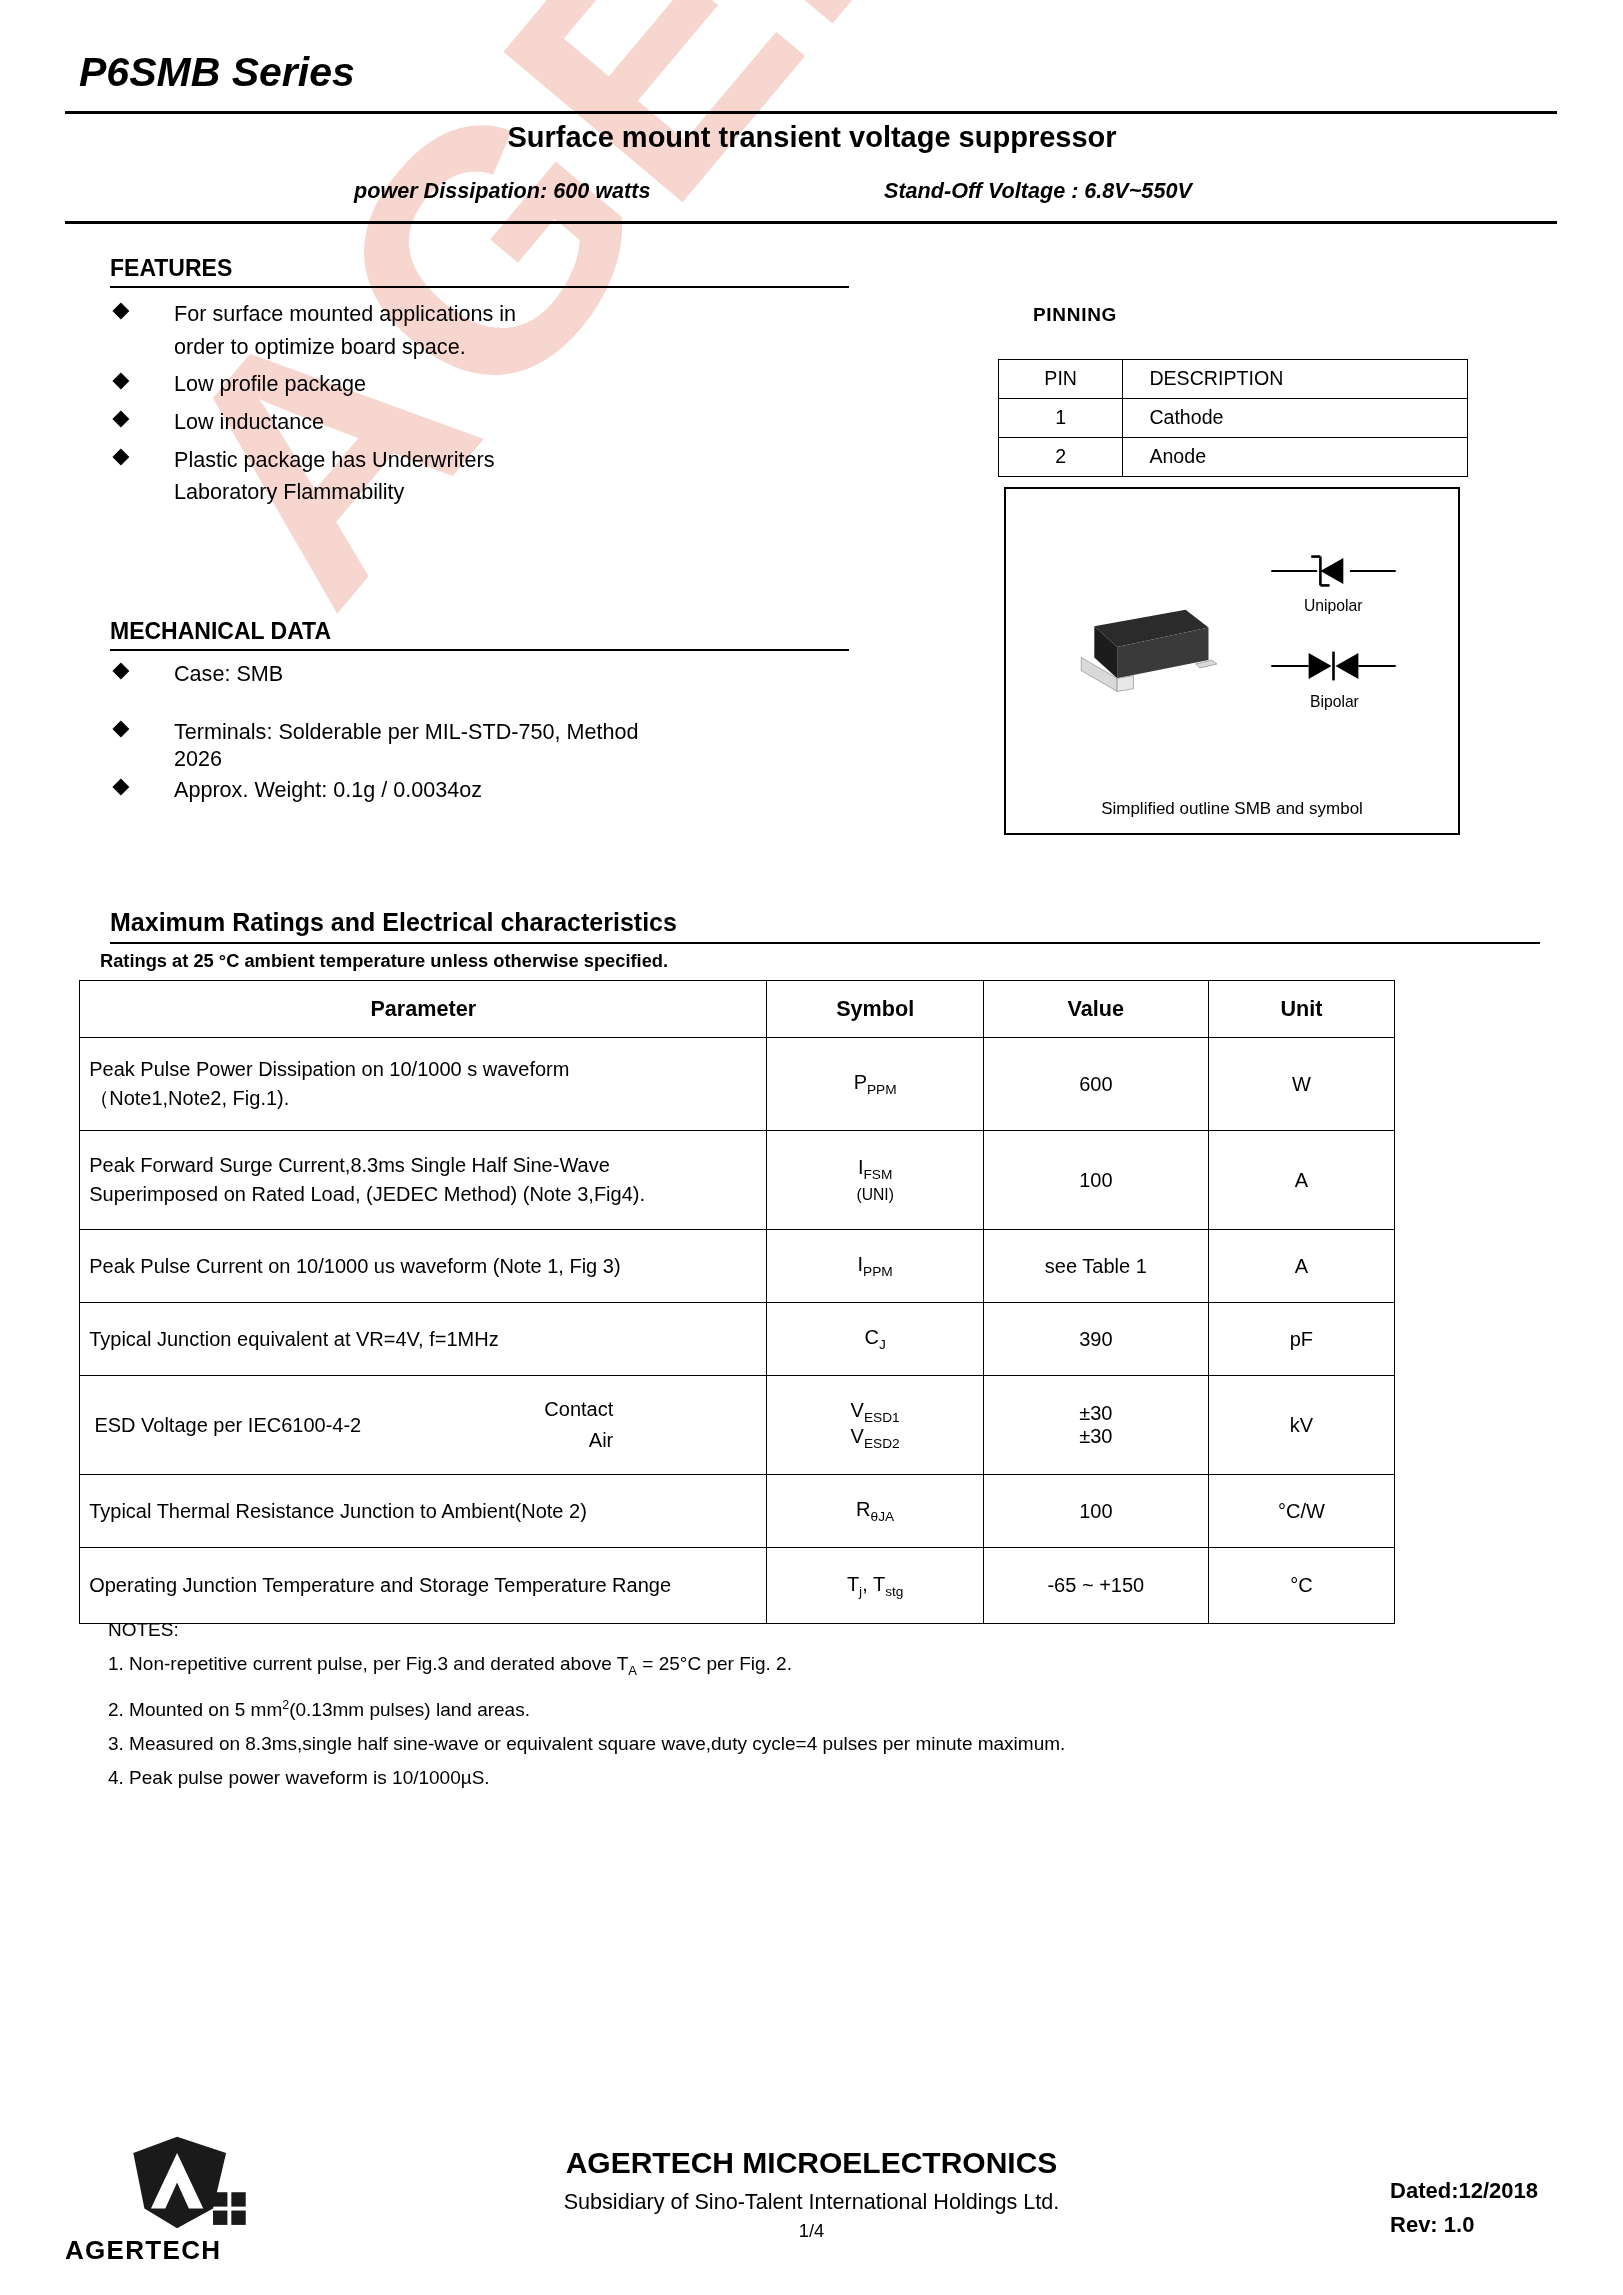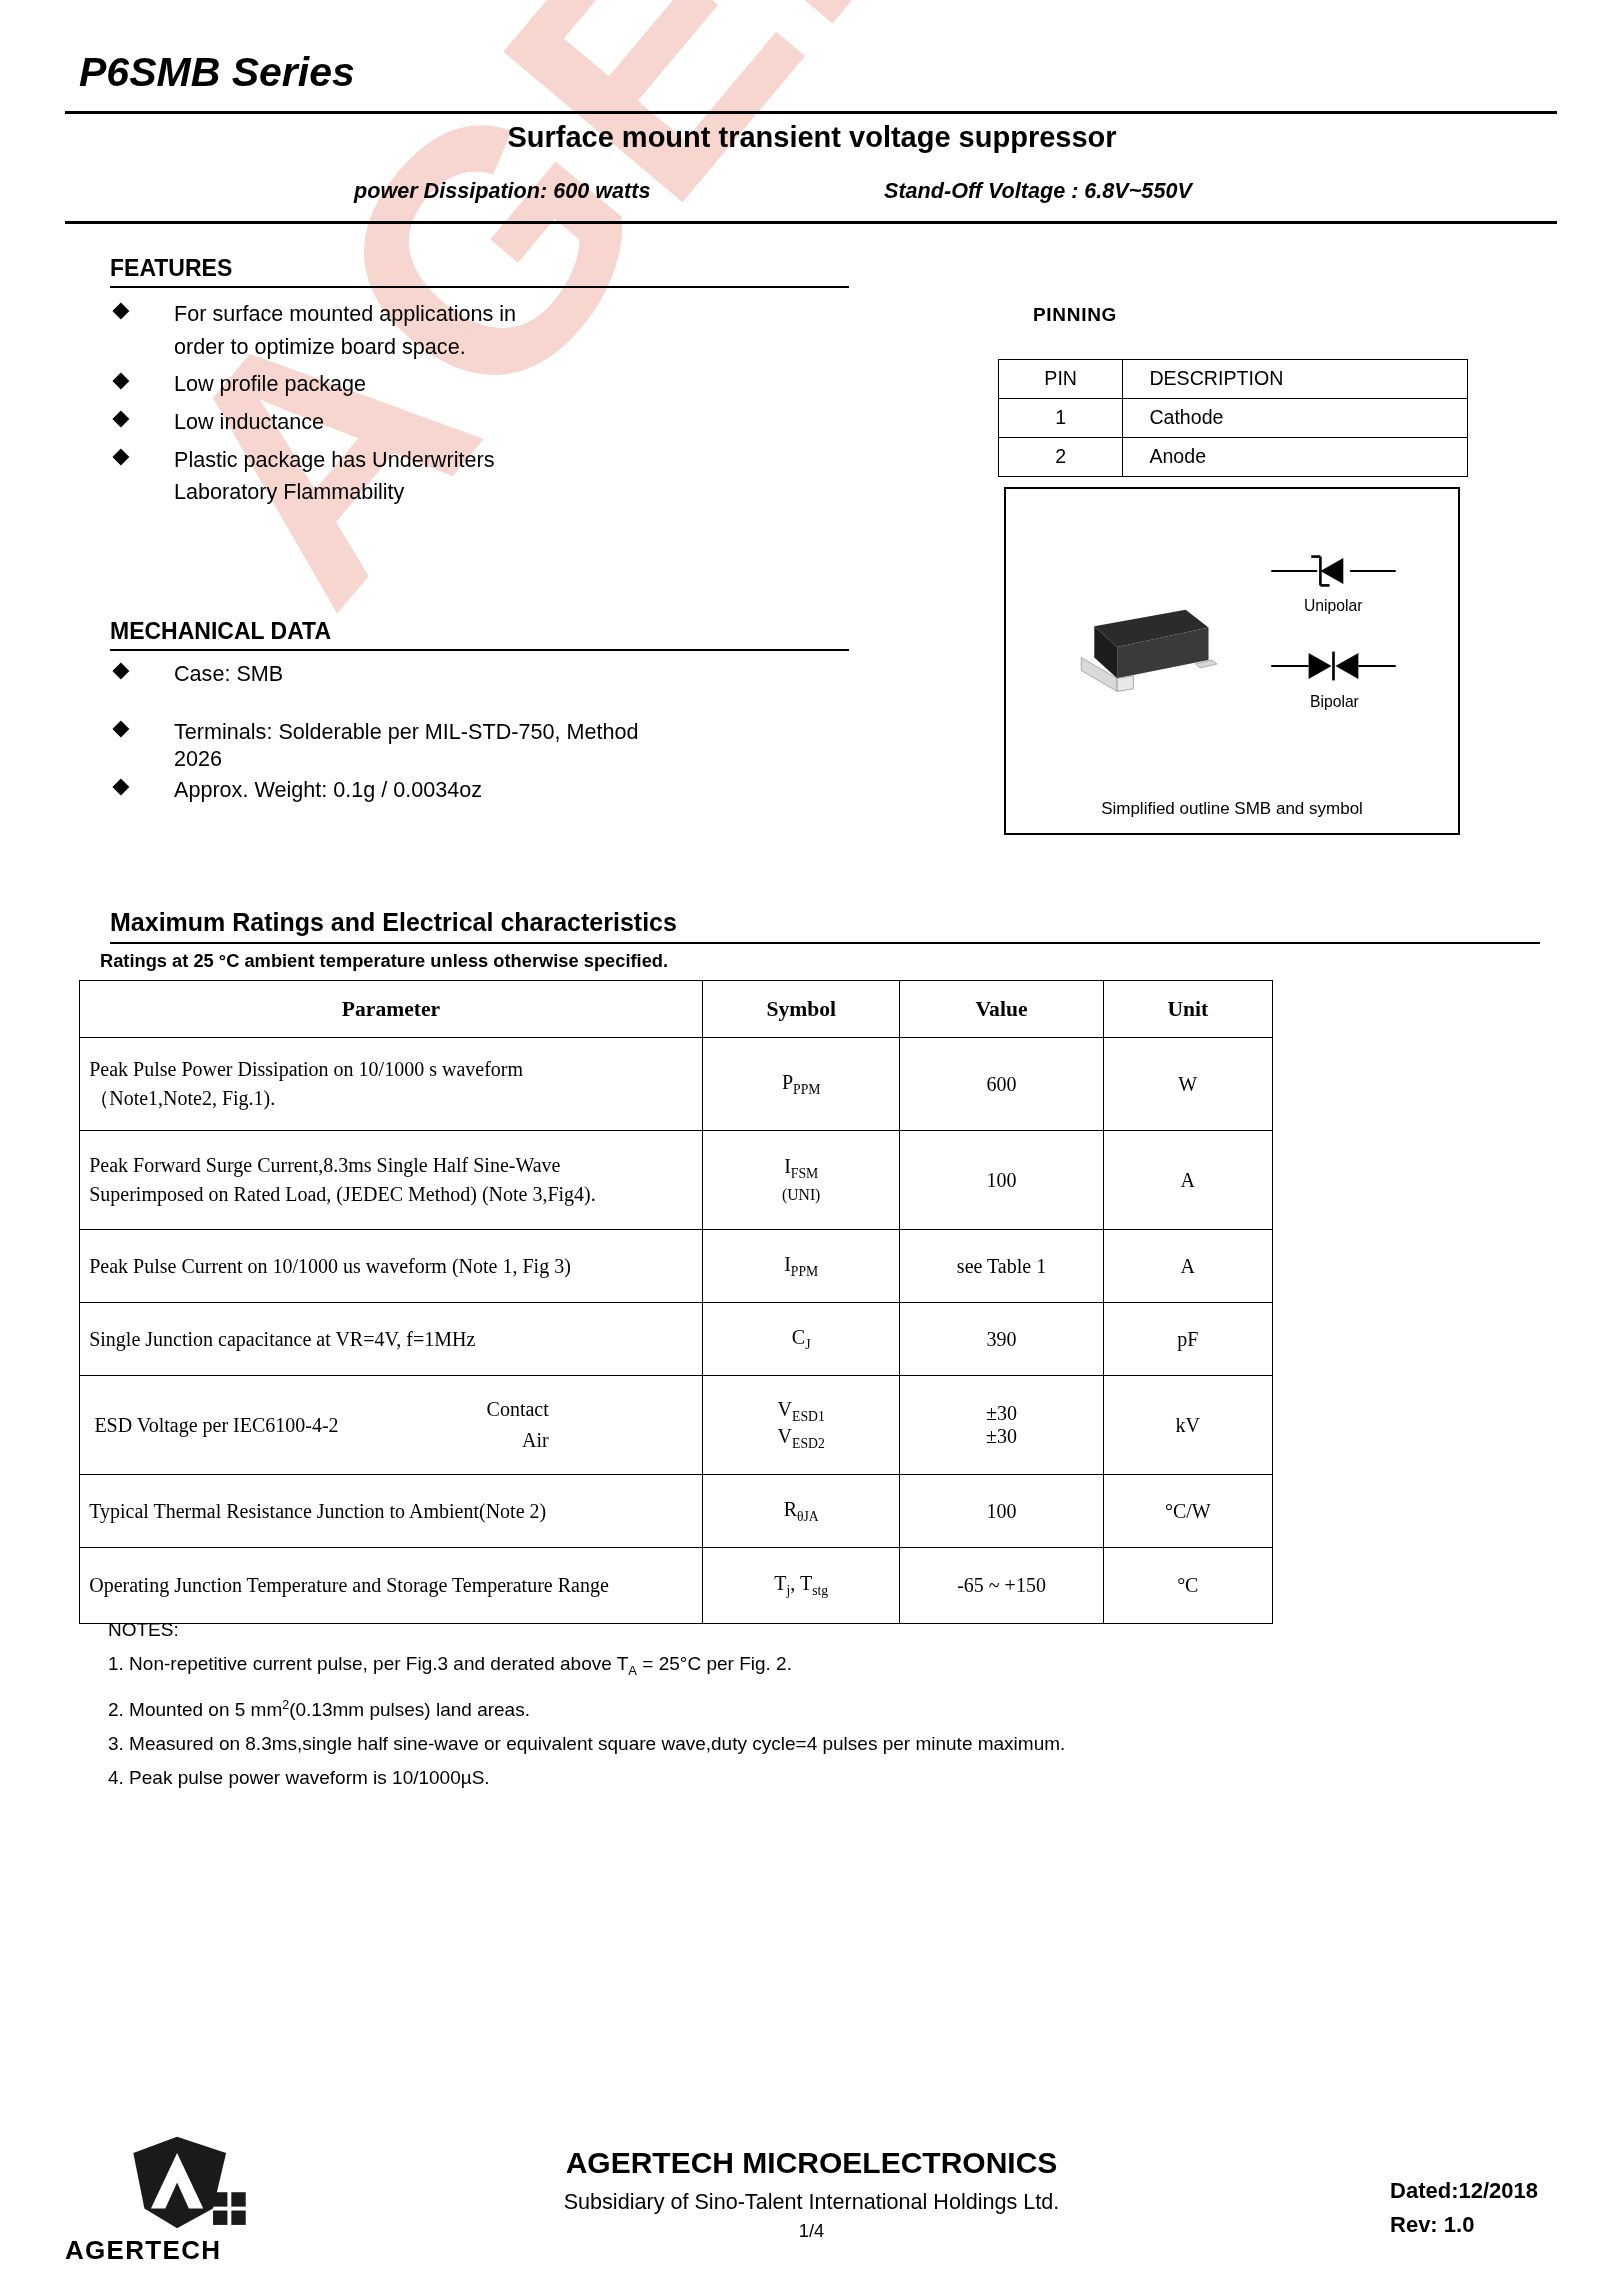--- a/index.html
+++ b/index.html
@@ -150,24 +150,23 @@
 
   
   .ratings-note {
     position: absolute;
     font-size: 18.3px;
     font-weight: bold;
   }
   table.ratings {
     position: absolute;
     left: 79px; top: 980px;
-    width: 1194px;
+    width: 1316px;
     border-collapse: collapse;
     font-size: 20px;
-    font-family: Liberation Serif, serif;
   }
   table.ratings th, table.ratings td {
     border: 1.3px solid #000;
     padding: 6.5px 9.2px;
   }
   table.ratings th {
     font-size: 21.6px;
     font-weight: bold;
     text-align: center;
     height: 43px;
@@ -399,21 +398,21 @@
       <tr>
         <td class="param" style="height:59px;">Peak Pulse Current on 10/1000 us waveform (Note 1, Fig 3)</td>
         <td class="ctr">
           <span>I</span><span class="sub">PPM</span>
         </td>
         <td class="ctr">see Table 1</td>
         <td class="ctr">A</td>
       </tr>
 
       <tr>
-        <td class="param" style="height:59px;">Single Junction capacitance at VR=4V, f=1MHz</td>
+        <td class="param" style="height:59px;">Typical Junction equivalent at VR=4V, f=1MHz</td>
         <td class="ctr">
           <span>C</span><span class="sub">J</span>
         </td>
         <td class="ctr">390</td>
         <td class="ctr">pF</td>
       </tr>
 
       <tr>
         <td class="param esd-row" style="height:85px;">
           <span class="esd-left">ESD Voltage per IEC6100-4-2</span>

